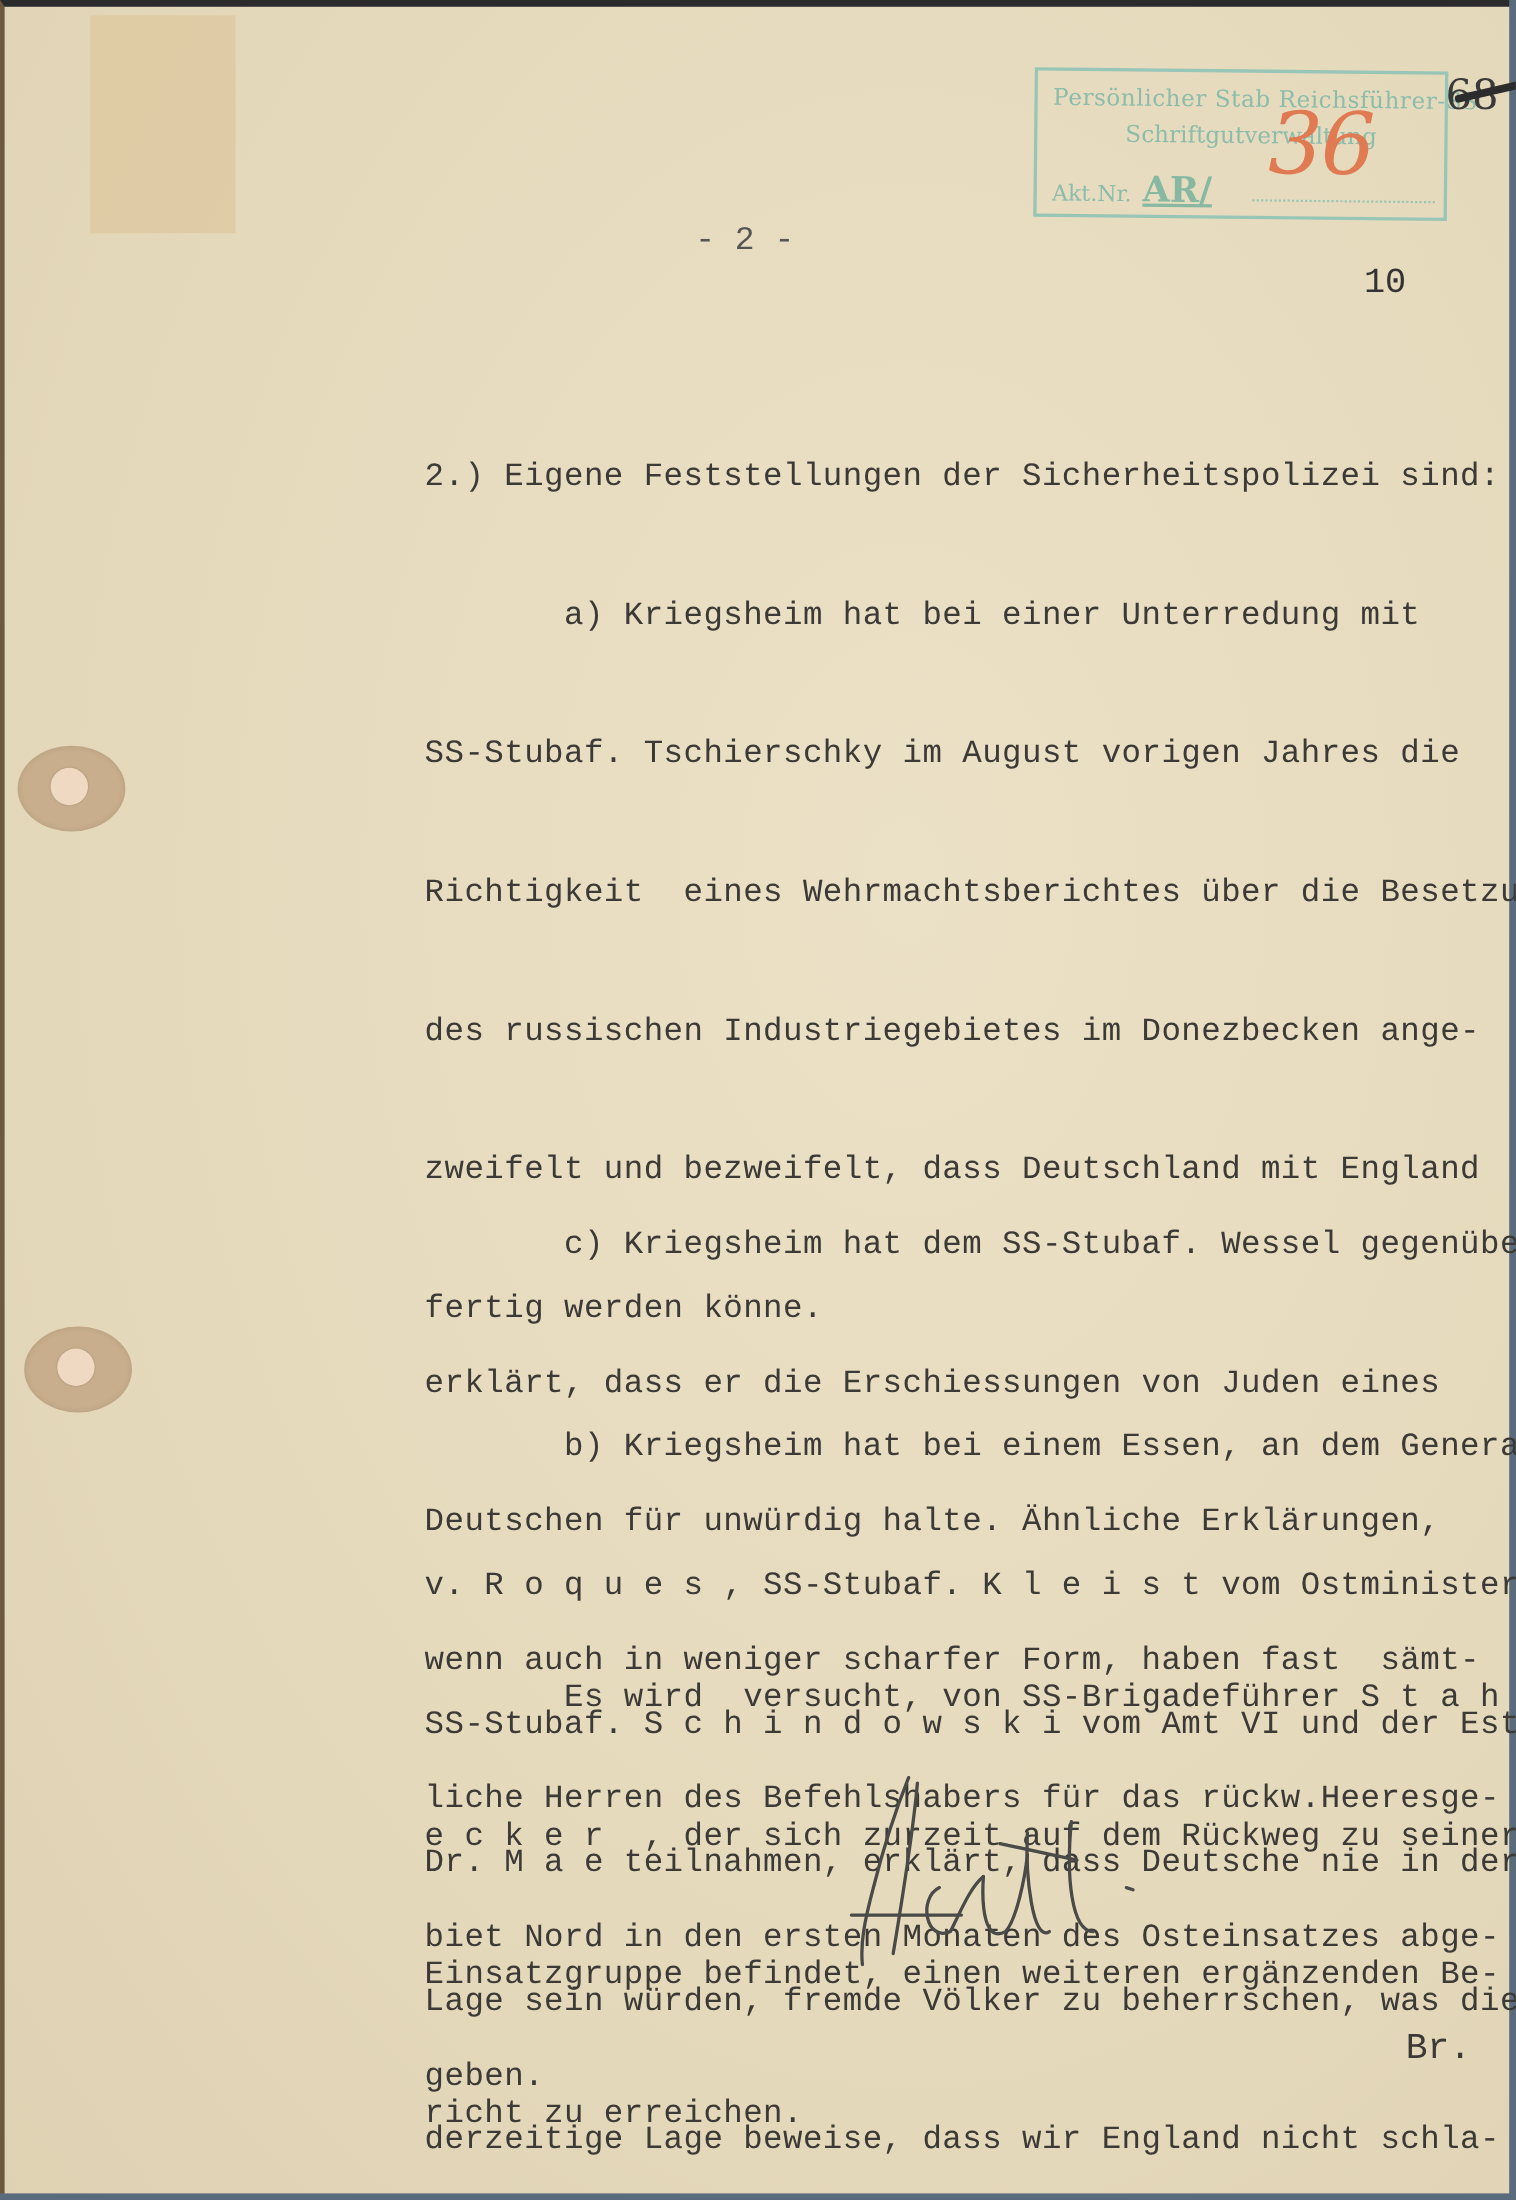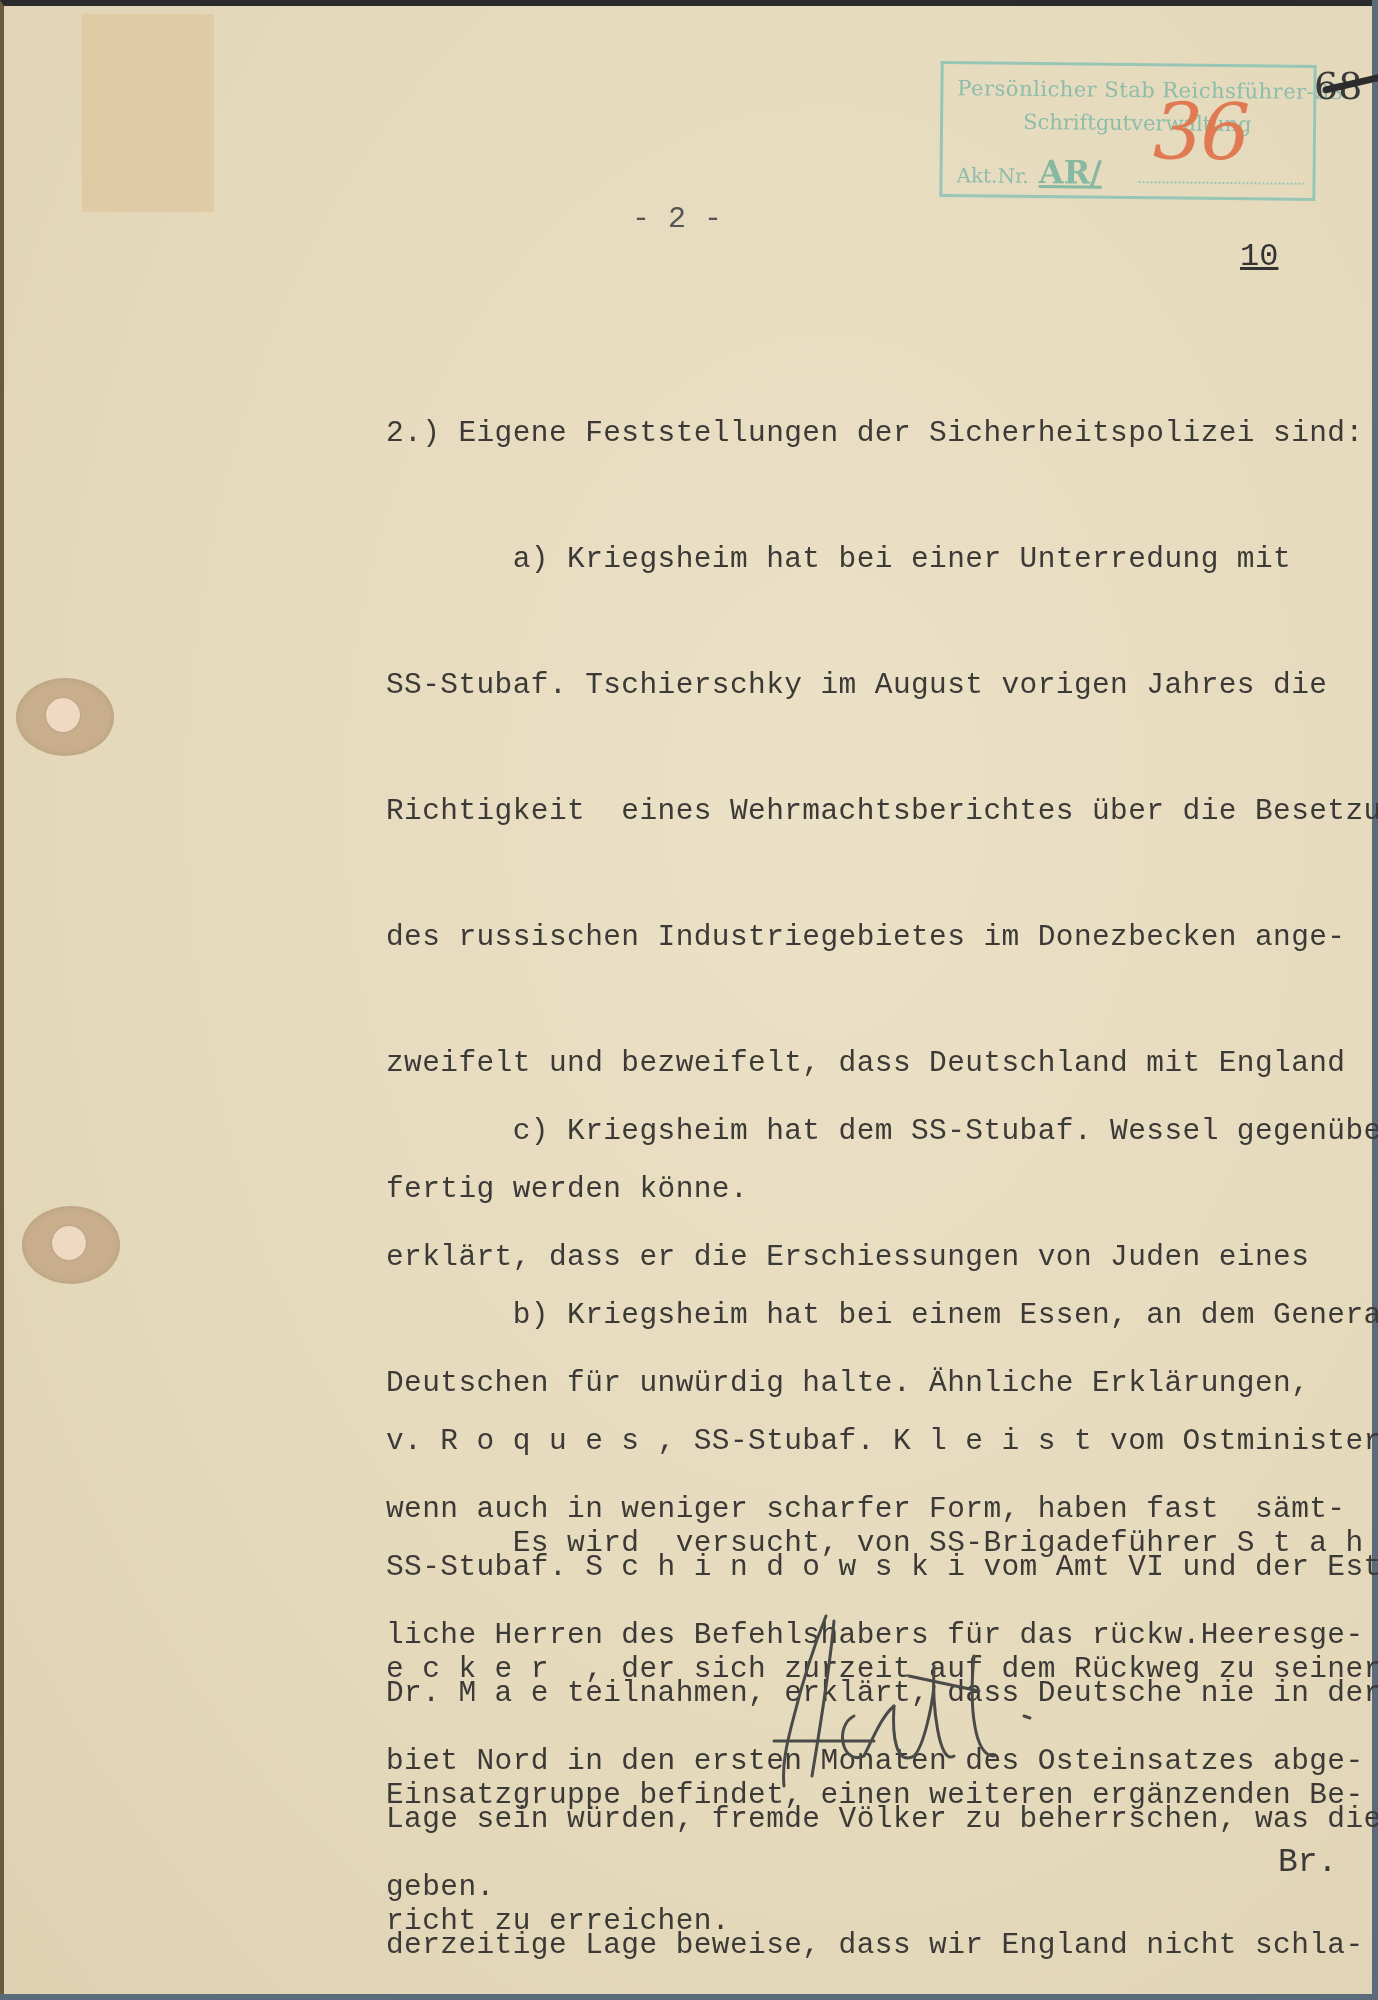--- a/index.html
+++ b/index.html
@@ -30,21 +30,21 @@
   .stamp .l3 { position:absolute; left:14px; top:88px; font-size:20px; white-space:nowrap; }
   .stamp .ar { font-size:32px; font-weight:bold; color:#86b8a2; margin-left:10px;text-decoration:underline; }
   .stamp .dots { position:absolute; left:196px; top:115px; width:166px; border-bottom:2px dotted #98c6b6; }
   .stamp .num {
     position:absolute; left:210px; top:20px; font-size:78px; color:#e07a52;
     font-family:"DejaVu Serif",serif; font-style:italic; letter-spacing:-2px;
   }
   .folio { position:absolute; left:1310px; top:58px; font-size:38px; color:#3a3a3a; font-family:"DejaVu Serif",serif; }
   .folio-strike { position:absolute; left:1318px; top:74px; width:62px; height:7px; background:#2c2c2c; transform:rotate(-13deg); border-radius:3px; }
   .pagenum { position:absolute; left:628px; top:196px; font-size:30px; color:#555; }
-  .sheet { position:absolute; left:1236px; top:232px; font-size:32px; color:#333;text-decoration:underline; }
+  .sheet { position:absolute; left:1236px; top:232px; font-size:32px; color:#333; }
   .text { position:absolute; left:382px; color:#3b3a36; font-size:29.5px; white-space:pre; line-height:42px; letter-spacing:0.4px; }
   .hole {
     position:absolute; width:98px; height:78px; border-radius:50%;
     background:#c8ae8c; box-shadow: inset 0 0 6px rgba(0,0,0,0.1);
   }
   .hole::after {
     content:""; position:absolute; left:30px; top:20px; width:34px; height:34px; border-radius:50%;
     background:#efd9c2; box-shadow:0 0 2px rgba(0,0,0,0.2);
   }
   .sig { position:absolute; left:760px; top:1600px; width:360px; height:190px; }

